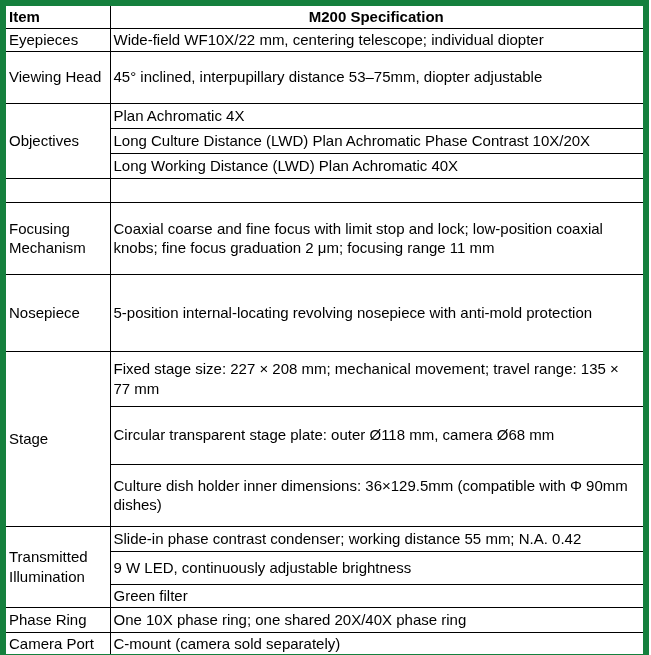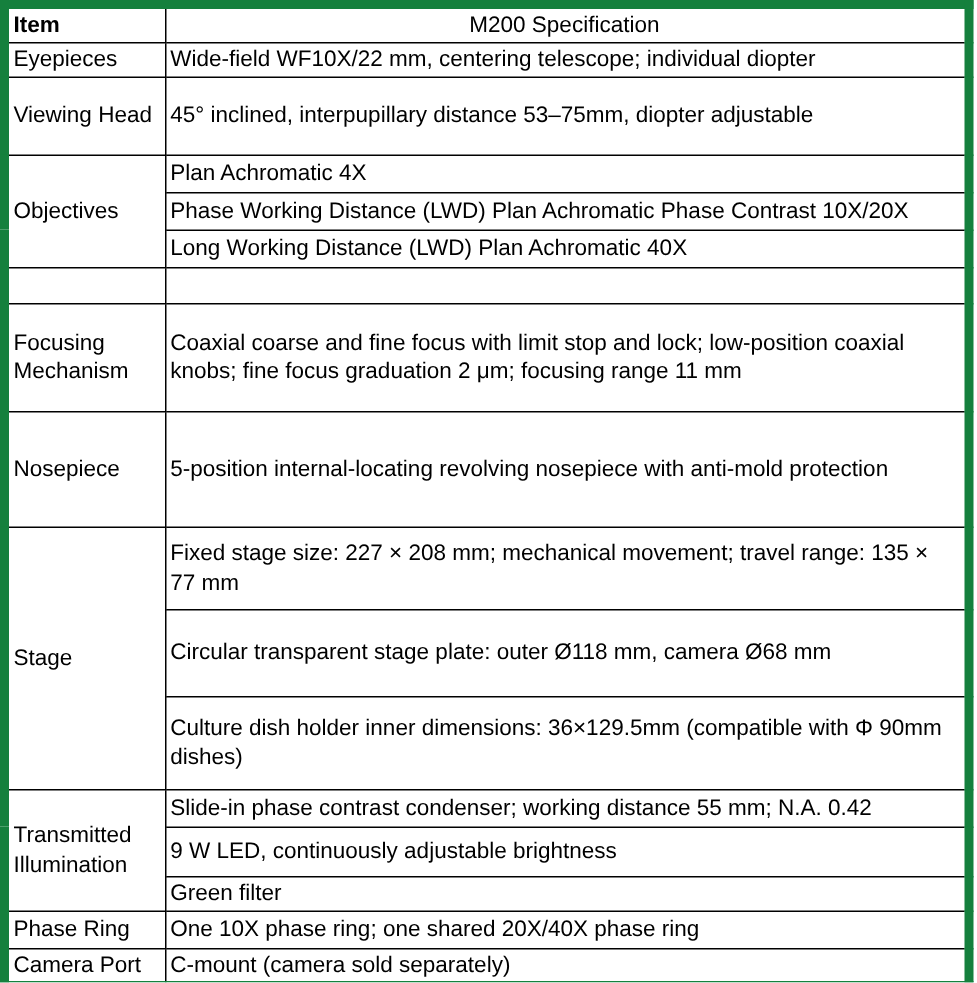--- a/index.html
+++ b/index.html
@@ -26,21 +26,21 @@
     border: 1px solid #000000;
     font-size: 15px;
     line-height: 1.32;
     padding: 1px 4px 1px 3px;
     vertical-align: middle;
     overflow: hidden;
     word-wrap: break-word;
   }
   table.spec { border: 6px solid #15803d; }
   th.h-item { text-align: left; font-weight: bold; }
-  th.h-spec { text-align: center; font-weight: normal; }
+  th.h-spec { text-align: center; font-weight: bold; }
   td { font-weight: normal; text-align: left; }
 
   
   tr.r-header   { height: 22px; }
   tr.r-eye      { height: 23px; }
   tr.r-view     { height: 52px; }
   tr.r-obj1     { height: 25px; }
   tr.r-obj2     { height: 25px; }
   tr.r-obj3     { height: 25px; }
   tr.r-empty    { height: 24px; }
@@ -79,21 +79,21 @@
     <tr class="r-view">
       <td>Viewing Head</td>
       <td>45° inclined, interpupillary distance 53–75mm, diopter adjustable</td>
     </tr>
 
     <tr class="r-obj1">
       <td rowspan="3">Objectives</td>
       <td>Plan Achromatic 4X</td>
     </tr>
     <tr class="r-obj2">
-      <td>Phase Working Distance (LWD) Plan Achromatic Phase Contrast 10X/20X</td>
+      <td>Long Culture Distance (LWD) Plan Achromatic Phase Contrast 10X/20X</td>
     </tr>
     <tr class="r-obj3">
       <td>Long Working Distance (LWD) Plan Achromatic 40X</td>
     </tr>
 
     <tr class="r-empty">
       <td></td>
       <td></td>
     </tr>
 

